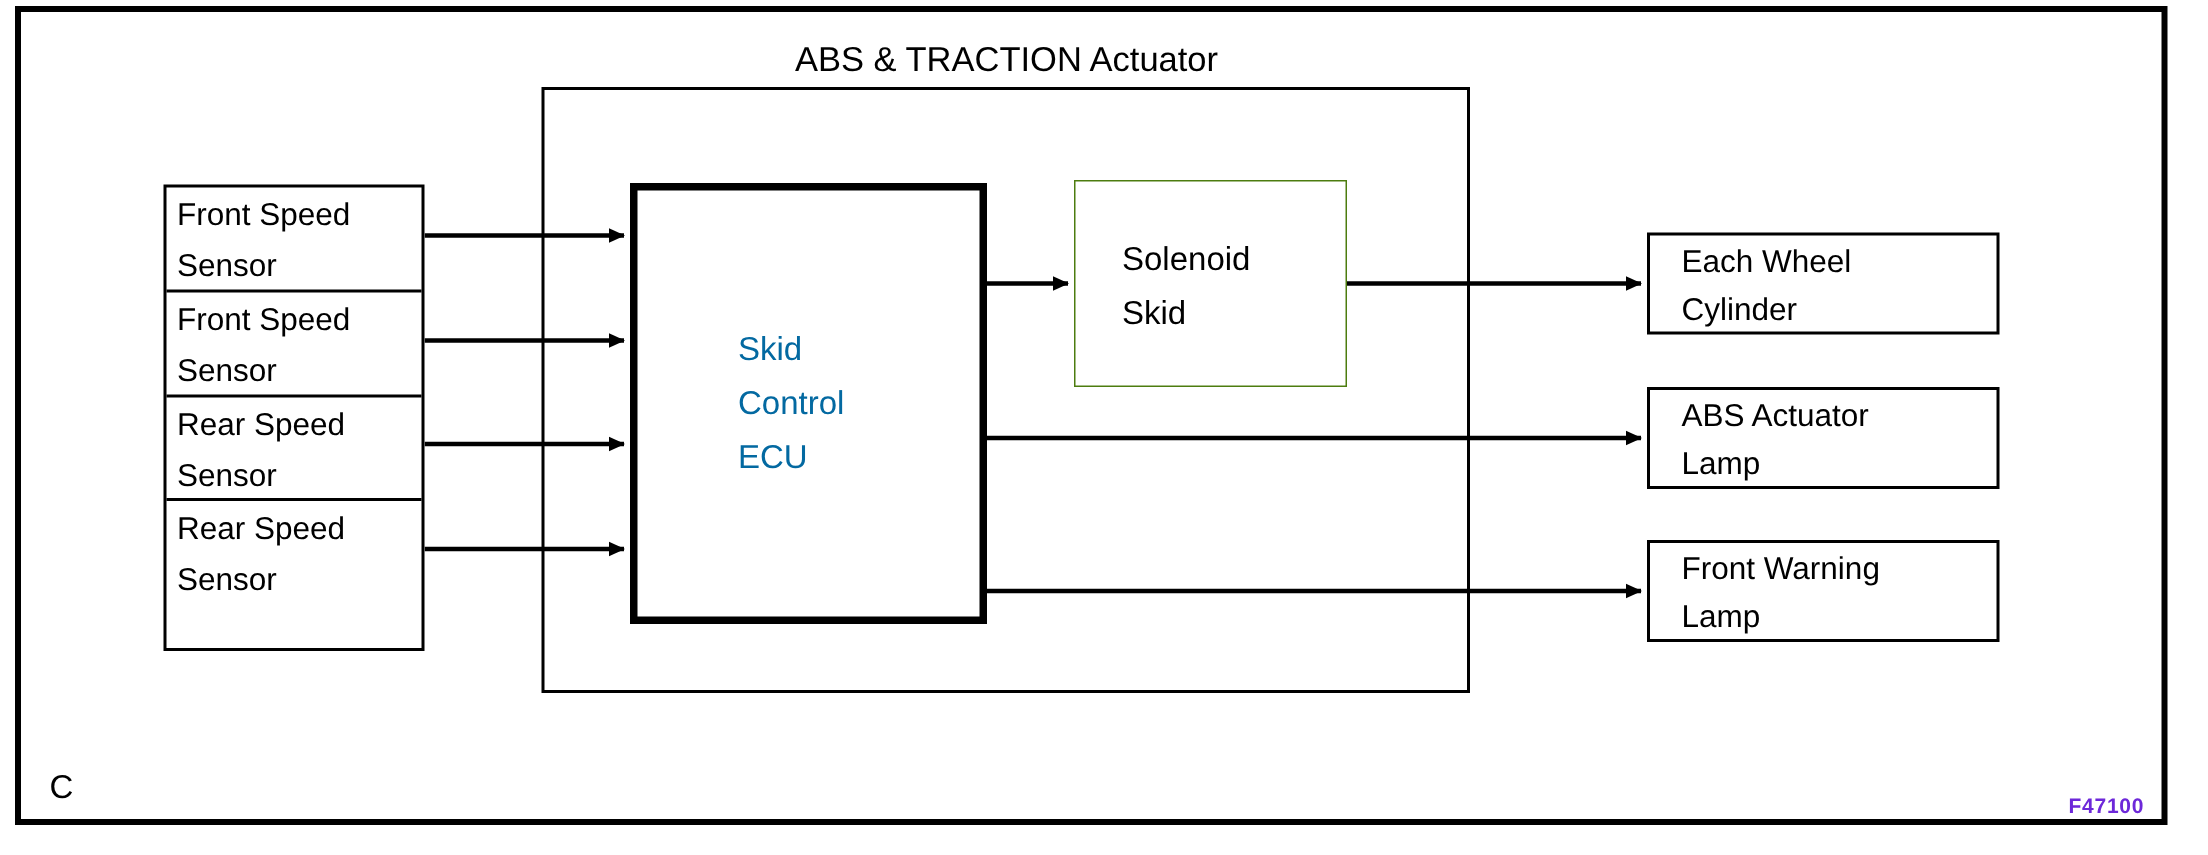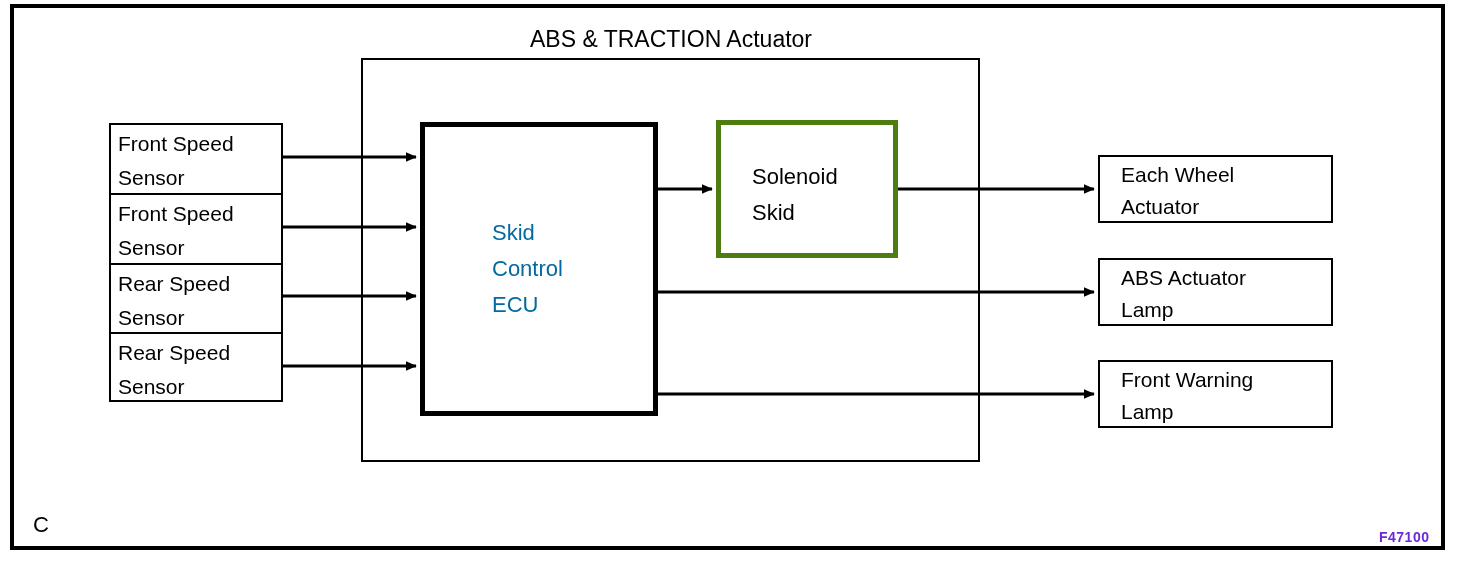--- a/index.html
+++ b/index.html
@@ -46,21 +46,21 @@
     border: 2px solid #000000;
     box-sizing: border-box;
     background: transparent;
   }
   
   #sensor-stack {
     position: absolute;
     left: 109px;
     top: 123px;
     width: 174px;
-    height: 279px;
+    height: 311px;
     border: 2px solid #000000;
     box-sizing: border-box;
     background: #ffffff;
   }
   .sensor-cell {
     position: relative;
     height: 69.75px;
     box-sizing: border-box;
     border-bottom: 2px solid #000000;
     padding: 2px 0 0 7px;
@@ -95,21 +95,21 @@
     color: #0369a1;
   }
   #ecu-label .ln { display: block; white-space: nowrap; }
   
   #solenoid-box {
     position: absolute;
     left: 716px;
     top: 120px;
     width: 182px;
     height: 138px;
-    border: 5px solid #4d7c0f;
+    border: 1px solid #4d7c0f;
     box-sizing: border-box;
     background: #ffffff;
   }
   #solenoid-label {
     position: absolute;
     left: 31px;
     top: 34px;
     font-size: 22px;
     line-height: 36px;
     color: #000000;
@@ -224,21 +224,21 @@
 
   <div id="solenoid-box">
     <div id="solenoid-label">
       <span class="ln">Solenoid</span>
       <span class="ln">Skid</span>
     </div>
   </div>
 
   <div class="output-box" id="output-box-0">
     <span class="ln">Each Wheel</span>
-    <span class="ln">Actuator</span>
+    <span class="ln">Cylinder</span>
   </div>
   <div class="output-box" id="output-box-1">
     <span class="ln">ABS Actuator</span>
     <span class="ln">Lamp</span>
   </div>
   <div class="output-box" id="output-box-2">
     <span class="ln">Front Warning</span>
     <span class="ln">Lamp</span>
   </div>
 

